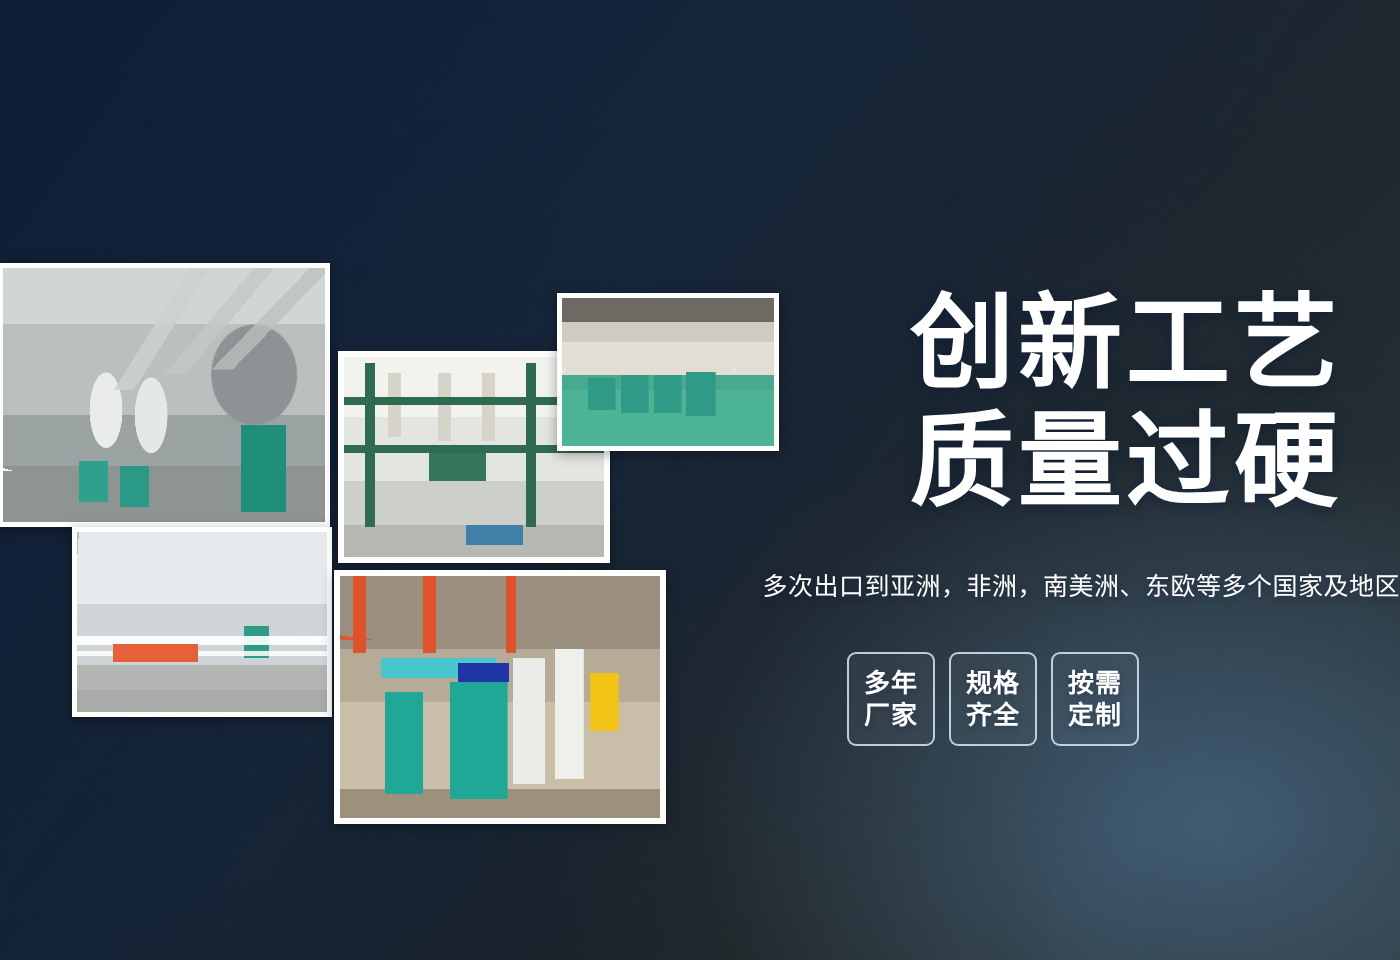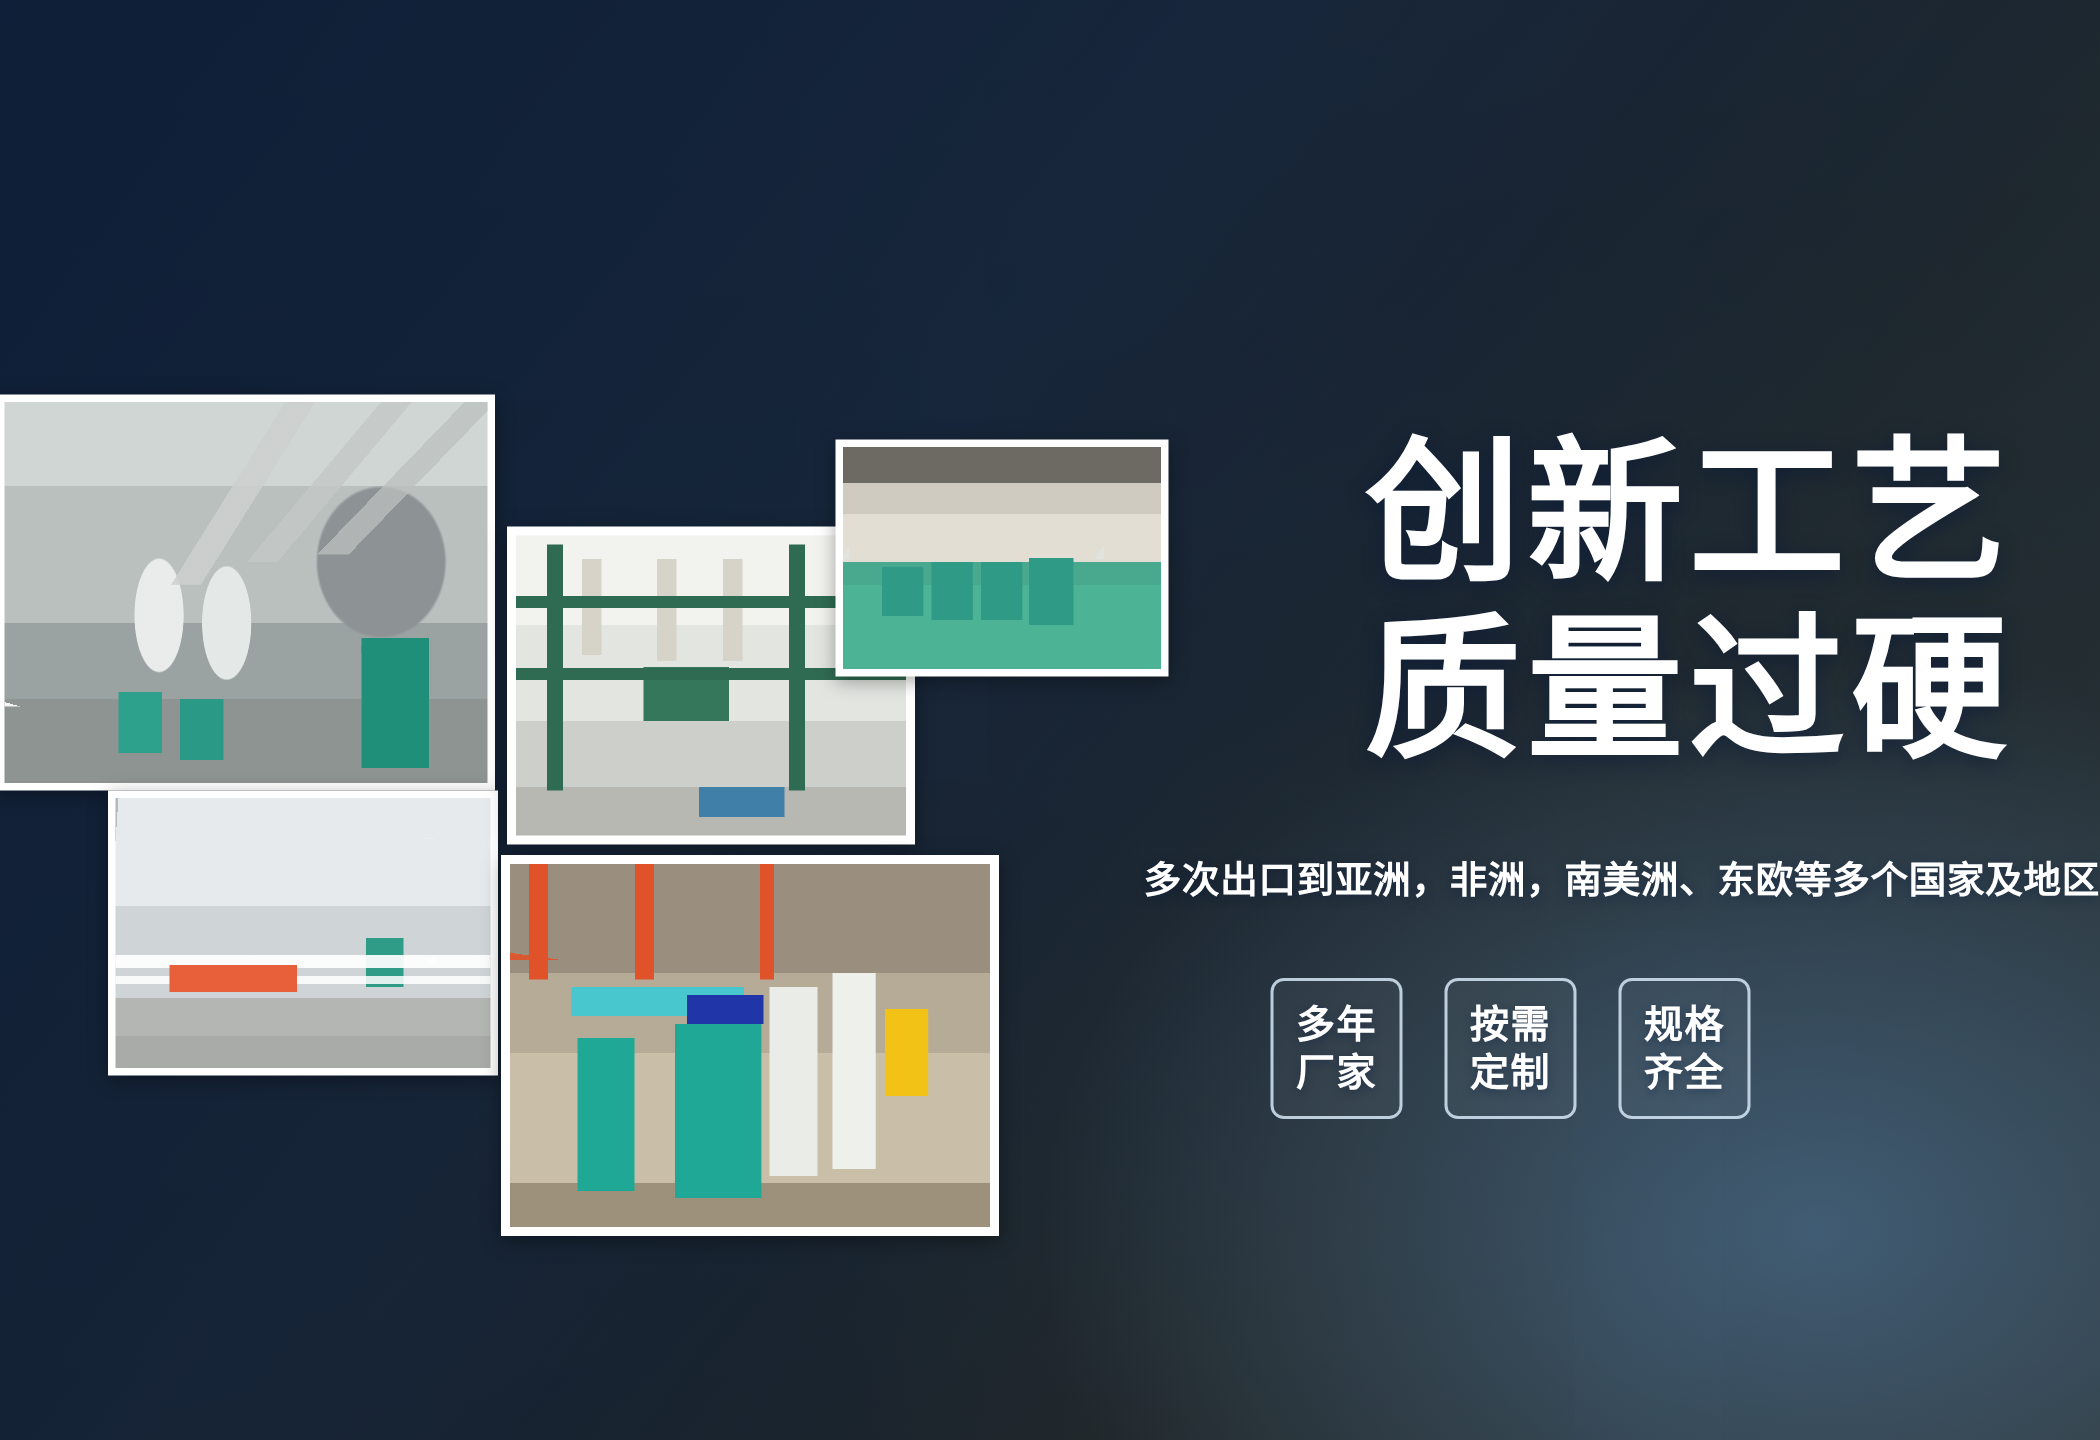--- a/index.html
+++ b/index.html
@@ -133,26 +133,26 @@
   .headline{
     position:absolute;right:58px;top:285px;width:640px;
     text-align:right;color:#ffffff;font-weight:700;
     font-size:104px;line-height:1.13;letter-spacing:4px;
     text-shadow:0 3px 14px rgba(0,20,60,.45);
   }
   .headline .l1{display:block;}
   .headline .l2{display:block;text-align:right;}
   .subtitle{
     position:absolute;right:0;top:566px;
-    color:#ffffff;font-weight:700;font-size:25px;letter-spacing:.5px;
+    color:#ffffff;font-weight:400;font-size:25px;letter-spacing:.5px;
     white-space:nowrap;text-shadow:0 2px 8px rgba(0,20,60,.4);
   }
   .badges{
     position:absolute;left:847px;top:652px;
-    display:flex;gap:28px;
+    display:flex;gap:14px;
   }
   .badge{
     width:88px;height:94px;box-sizing:border-box;
     border:2px solid rgba(214,231,247,.85);border-radius:9px;
     background:rgba(255,255,255,.045);
     display:flex;flex-direction:column;align-items:center;justify-content:center;
     color:#fff;font-weight:700;font-size:26px;line-height:1.24;letter-spacing:1px;
     text-shadow:0 2px 6px rgba(0,20,60,.35);
   }
   .badge span{display:block;}
@@ -192,22 +192,22 @@
   </div>
 
   <div class="subtitle">多次出口到亚洲，非洲，南美洲、东欧等多个国家及地区</div>
 
   <div class="badges">
     <div class="badge">
       <span>多年</span>
       <span>厂家</span>
     </div>
     <div class="badge">
+      <span>规格</span>
+      <span>齐全</span>
+    </div>
+    <div class="badge">
       <span>按需</span>
       <span>定制</span>
     </div>
-    <div class="badge">
-      <span>规格</span>
-      <span>齐全</span>
-    </div>
   </div>
 
 </div>
 
 </body></html>

